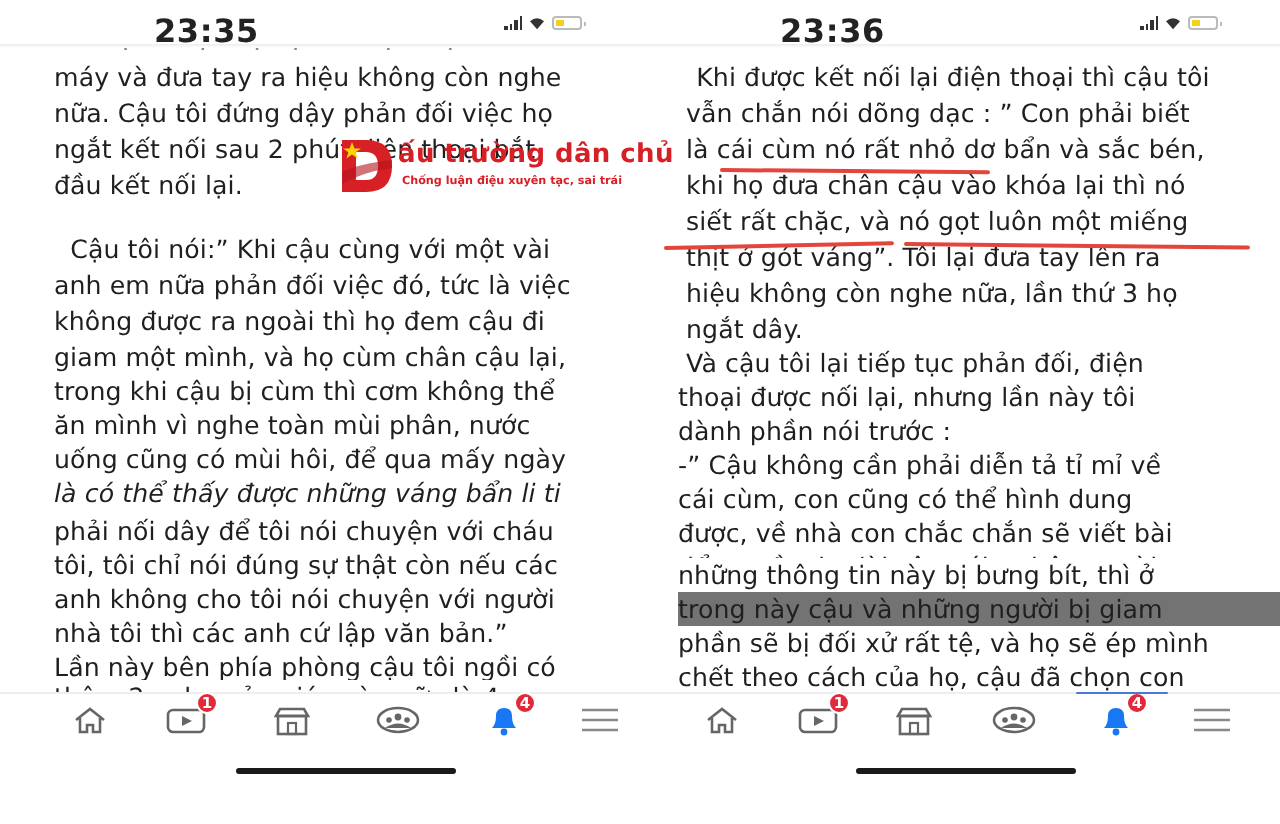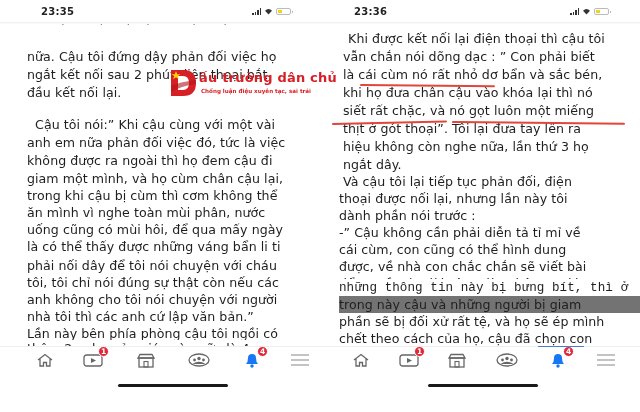--- a/index.html
+++ b/index.html
@@ -4,21 +4,21 @@
 <style>
   * { box-sizing: border-box; margin: 0; padding: 0; }
   html, body { width: 640px; height: 412px; overflow: hidden; background: #ffffff; }
   body { position: relative; font-family: "DejaVu Sans", "Liberation Sans", sans-serif; color: #1c1c1c; }
 
   .panel { position: absolute; top: 0; width: 320px; height: 412px; background: #fff; overflow: hidden; }
   .panel.left { left: 0; }
   .panel.right { left: 320px; }
 
   .status-bar { position: absolute; top: 0; left: 0; width: 320px; height: 22px; }
-  .status-time { position: absolute; top: 6px; font-size: 10px; font-weight: bold; color: #222; letter-spacing: 0.3px; }
+  .status-time { position: absolute; top: 6px; font-size: 16px; font-weight: bold; color: #222; letter-spacing: 0.3px; margin-left: 36px; }
   .panel.left .status-time { left: 41px; }
   .panel.right .status-time { left: 34px; }
   .status-icons { position: absolute; top: 8px; display: flex; align-items: center; gap: 3px; }
   .panel.left .status-icons { left: 252px; }
   .panel.right .status-icons { left: 250px; }
   .sig { display: flex; align-items: flex-end; gap: 1px; height: 7px; }
   .sig i { display: block; width: 1.6px; background: #333; }
   .wifi { width: 9px; height: 7px; }
   .battery { width: 15px; height: 7px; border: 1px solid #bbb; border-radius: 2px; position: relative; }
   .battery::before { content: ""; position: absolute; left: 1px; top: 1px; width: 4px; height: 3px; background: #f2d21a; }
@@ -59,32 +59,33 @@
       <svg class="wifi" viewBox="0 0 10 8">
           <path d="M5 7.5 L1 3 Q5 -0.5 9 3 Z" fill="#333"></path>
         </svg>
       <div class="battery"></div>
     </div>
   </div>
   <div class="header-shadow"></div>
 
   <div class="content">
     <div class="line partial" style="left:30px; top:-12px;">        .         .      .    .           .       .  </div>
+    <div class="line" style="left:27px; top:6px;">máy và đưa tay ra hiệu không còn nghe</div>
     <div class="line" style="left:27px; top:24px;">nữa. Cậu tôi đứng dậy phản đối việc họ</div>
     <div class="line" style="left:27px; top:42px;">ngắt kết nối sau 2 phút điện thoại bắt</div>
     <div class="line" style="left:27px; top:60px;">đầu kết nối lại.</div>
     <div class="line" style="left:27px; top:78px;"></div>
     <div class="line" style="left:27px; top:92px;">  Cậu tôi nói:” Khi cậu cùng với một vài</div>
     <div class="line" style="left:27px; top:110px;">anh em nữa phản đối việc đó, tức là việc</div>
     <div class="line" style="left:27px; top:128px;">không được ra ngoài thì họ đem cậu đi</div>
     <div class="line" style="left:27px; top:146px;">giam một mình, và họ cùm chân cậu lại,</div>
     <div class="line" style="left:27px; top:163px;">trong khi cậu bị cùm thì cơm không thể</div>
     <div class="line" style="left:27px; top:180px;">ăn mình vì nghe toàn mùi phân, nước</div>
     <div class="line" style="left:27px; top:197px;">uống cũng có mùi hôi, để qua mấy ngày</div>
-    <div class="line" style="left:27px; top:214px;">là có thể thấy được những váng bẩn li ti</div>
+    <div class="line" style="left:27px; top:214px;font-style:italic;">là có thể thấy được những váng bẩn li ti</div>
     <div class="line" style="left:27px; top:231px;">trong chai ”.</div>
     <div class="line" style="left:27px; top:248px;">Đến đó thì tôi gặp máy và đưa tay ra hiệu</div>
     <div class="line" style="left:27px; top:265px;">là không nghe gì nữa đó là lần thứ hai.</div>
     <div class="line" style="left:27px; top:282px;">  Cậu tôi đã la lên rất lớn, rằng :” Tại sao</div>
     <div class="line" style="left:27px; top:299px;">lại ngắt máy, hơn hai tháng nay tôi mới</div>
     <div class="line" style="left:27px; top:316px;">được gặp người nhà, tôi yêu cầu các anh</div>
   </div>
 
   <div class="content" style="top:24px; height:322px; pointer-events:none;">
   </div>
@@ -111,21 +112,21 @@
     </div>
   </div>
   <div class="header-shadow"></div>
 
   <div class="content">
     <div class="line" style="left:20px; top:6px;">  Khi được kết nối lại điện thoại thì cậu tôi</div>
     <div class="line" style="left:23px; top:24px;">vẫn chắn nói dõng dạc : ” Con phải biết</div>
     <div class="line" style="left:23px; top:60px;">khi họ đưa chân cậu vào khóa lại thì nó</div>
     <div class="line" style="left:23px; top:42px;">là cái cùm nó rất nhỏ dơ bẩn và sắc bén,</div>
     <div class="line" style="left:23px; top:78px;">siết rất chặc, và nó gọt luôn một miếng</div>
-    <div class="line" style="left:23px; top:96px;">thịt ở gót thoại”. Tôi lại đưa tay lên ra</div>
+    <div class="line" style="left:23px; top:96px;">thịt ở gót váng”. Tôi lại đưa tay lên ra</div>
     <div class="line" style="left:23px; top:114px;">hiệu không còn nghe nữa, lần thứ 3 họ</div>
     <div class="line" style="left:23px; top:132px;">ngắt dây.</div>
     <div class="line" style="left:19px; top:149px;"> Và cậu tôi lại tiếp tục phản đối, điện</div>
     <div class="line" style="left:19px; top:166px;">thoại được nối lại, nhưng lần này tôi</div>
     <div class="line" style="left:19px; top:183px;">dành phần nói trước :</div>
     <div class="line" style="left:19px; top:200px;">-” Cậu không cần phải diễn tả tỉ mỉ về</div>
     <div class="line" style="left:19px; top:217px;">cái cùm, con cũng có thể hình dung</div>
     <div class="line" style="left:19px; top:234px;">được, về nhà con chắc chắn sẽ viết bài</div>
     <div class="line" style="left:19px; top:251px;">để truyền đạt lời cậu nói ra bên ngoài,</div>
     <div class="line" style="left:19px; top:268px;">phản đối thì cứ phản đối nhưng lần này</div>
@@ -147,21 +148,21 @@
   <div class="line" style="left:27px; top:257px; background:#fff; width:293px;">phải nối dây để tôi nói chuyện với cháu</div>
   <div class="line" style="left:27px; top:274px; background:#fff; width:293px;">tôi, tôi chỉ nói đúng sự thật còn nếu các</div>
   <div class="line" style="left:27px; top:291px; background:#fff; width:293px;">anh không cho tôi nói chuyện với người</div>
   <div class="line" style="left:27px; top:308px; background:#fff; width:293px;">nhà tôi thì các anh cứ lập văn bản.”</div>
   <div class="line" style="left:27px; top:325px; background:#fff; width:293px;">Lần này bên phía phòng cậu tôi ngồi có</div>
   <div class="line" style="left:27px; top:340px; background:#fff; width:293px;">thêm 2 anh quản giáo vào nữa là 4</div>
 </div>
 
 <div style="position:absolute; left:320px; top:0; width:320px; height:346px; overflow:hidden; pointer-events:none;">
   <div class="line" style="left:22px; top:262px; background:#22c55e; width:298px;margin-top:32px;">  Tôi Chưa dứt lời thì cậu tôi nói : ” Nếu</div>
-  <div class="line" style="left:19px; top:279px; background:#fff; width:301px;font-family:Liberation Mono, monospace;">những thông tin này bị bưng bít, thì ở</div>
+  <div class="line" style="left:19px; top:279px; background:#fff; width:301px;">những thông tin này bị bưng bít, thì ở</div>
   <div class="line" style="left:19px; top:296px; background:#737373; width:301px;">trong này cậu và những người bị giam</div>
   <div class="line" style="left:19px; top:313px; background:#fff; width:301px;">phần sẽ bị đối xử rất tệ, và họ sẽ ép mình</div>
   <div class="line" style="left:19px; top:330px; background:#fff; width:301px;">chết theo cách của họ, cậu đã chọn con</div>
 </div>
 <div style="position:absolute; left:320px; top:0; width:320px; height:346px; overflow:hidden; pointer-events:none;">
   
 </div>
 
 <div style="position:absolute; left:0; top:0; width:320px; height:412px; pointer-events:none;">
   <div class="tabbar" style="background:#fff; pointer-events:auto;">

